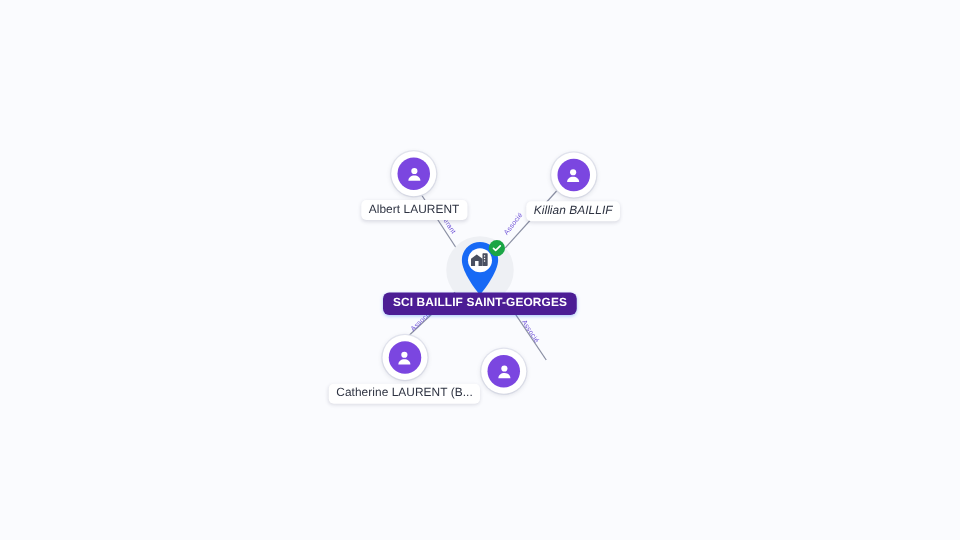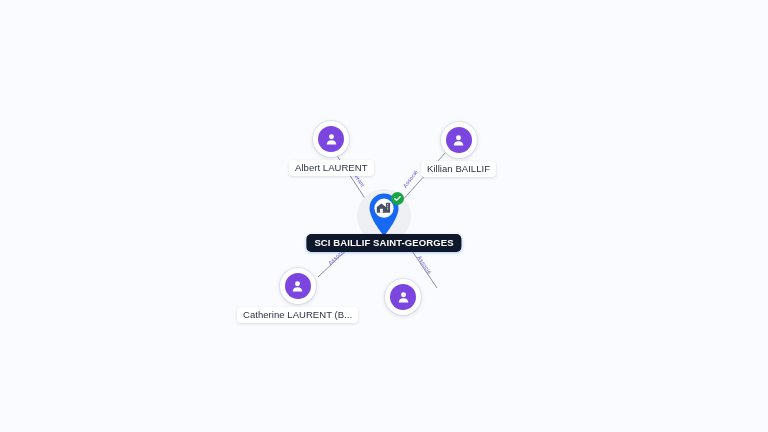--- a/index.html
+++ b/index.html
@@ -115,21 +115,21 @@
     align-items: center;
     justify-content: center;
   }
   .verified-badge svg { display: block; }
 
   .company-label {
     position: absolute;
     top: 45px;
     left: 50%;
     transform: translateX(-50%);
-    background: #0f172a;
+    background: #4c1d95;
     color: #ffffff;
     border-radius: 5px;
     padding: 3px 8px 4px 8px;
     font-size: 9.5px;
     line-height: 11px;
     white-space: nowrap;
     font-weight: bold;
     letter-spacing: .1px;
     box-shadow: 0 1px 3px rgba(23,105,245,.35);
   }
@@ -163,33 +163,33 @@
       <div class="person-avatar">
         <svg viewBox="0 0 24 24" width="17" height="17" aria-hidden="true">
           <circle cx="12" cy="8.2" r="3.5" fill="#ffffff"></circle>
           <path d="M5.2 19.2c0-3.8 3.1-6 6.8-6s6.8 2.2 6.8 6z" fill="#ffffff"></path>
         </svg>
       </div>
     </div>
     <div class="node-label">Albert LAURENT</div>
   </div>
 
-  <div class="node" style="left:421px; top:122px;">
+  <div class="node" style="left:421px; top:122px;font-style:italic;">
     <div class="person-halo">
       <div class="person-avatar">
         <svg viewBox="0 0 24 24" width="17" height="17" aria-hidden="true">
           <circle cx="12" cy="8.2" r="3.5" fill="#ffffff"></circle>
           <path d="M5.2 19.2c0-3.8 3.1-6 6.8-6s6.8 2.2 6.8 6z" fill="#ffffff"></path>
         </svg>
       </div>
     </div>
     <div class="node-label">Killian BAILLIF</div>
   </div>
 
-  <div class="node" style="left:237px; top:268px;justify-content:center;">
+  <div class="node" style="left:263px; top:268px;justify-content:center;">
     <div class="person-halo">
       <div class="person-avatar">
         <svg viewBox="0 0 24 24" width="17" height="17" aria-hidden="true">
           <circle cx="12" cy="8.2" r="3.5" fill="#ffffff"></circle>
           <path d="M5.2 19.2c0-3.8 3.1-6 6.8-6s6.8 2.2 6.8 6z" fill="#ffffff"></path>
         </svg>
       </div>
     </div>
     <div class="node-label">Catherine LAURENT (B...</div>
   </div>

